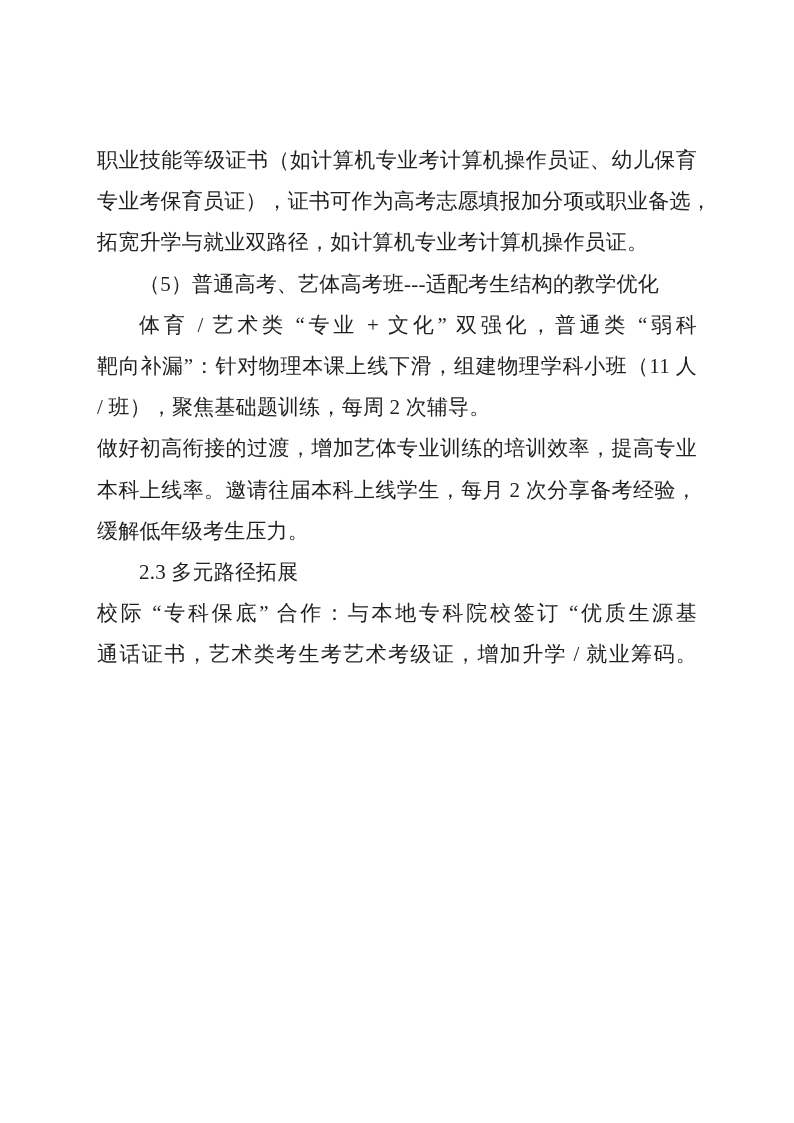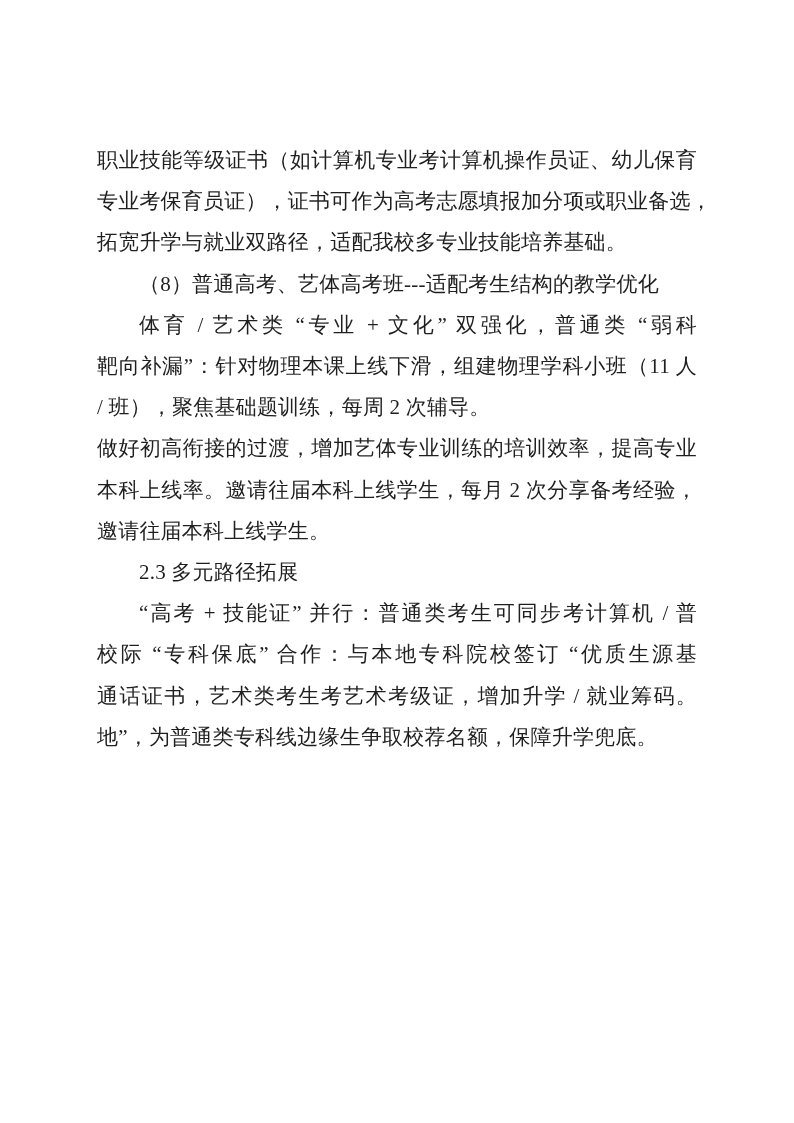--- a/index.html
+++ b/index.html
@@ -49,41 +49,39 @@
   }
 </style>
 </head>
 <body>
 
 <div class="page">
   <main class="content">
       <div class="para">
         <div class="line just">职业技能等级证书（如计算机专业考计算机操作员证、幼儿保育</div>
         <div class="line just">专业考保育员证），证书可作为高考志愿填报加分项或职业备选，</div>
-        <div class="line">拓宽升学与就业双路径，适配我校多专业技能培养基础。</div>
+        <div class="line">拓宽升学与就业双路径，如计算机专业考计算机操作员证。</div>
       </div>
       <div class="para">
-        <div class="line indent">（8）普通高考、艺体高考班---适配考生结构的教学优化</div>
+        <div class="line indent">（5）普通高考、艺体高考班---适配考生结构的教学优化</div>
       </div>
       <div class="para">
         <div class="line just indent">体育 / 艺术类 “专业 + 文化” 双强化，普通类 “弱科</div>
         <div class="line just">靶向补漏”：针对物理本课上线下滑，组建物理学科小班（11 人</div>
         <div class="line">/ 班），聚焦基础题训练，每周 2 次辅导。</div>
       </div>
       <div class="para">
         <div class="line just">做好初高衔接的过渡，增加艺体专业训练的培训效率，提高专业</div>
         <div class="line just">本科上线率。邀请往届本科上线学生，每月 2 次分享备考经验，</div>
-        <div class="line">邀请往届本科上线学生。</div>
+        <div class="line">缓解低年级考生压力。</div>
       </div>
       <div class="para">
         <div class="line indent">2.3 多元路径拓展</div>
       </div>
       <div class="para">
-        <div class="line just indent">“高考 + 技能证” 并行：普通类考生可同步考计算机 / 普</div>
         <div class="line just">校际 “专科保底” 合作：与本地专科院校签订 “优质生源基</div>
         <div class="line just">通话证书，艺术类考生考艺术考级证，增加升学 / 就业筹码。</div>
-        <div class="line">地”，为普通类专科线边缘生争取校荐名额，保障升学兜底。</div>
       </div>
     </main>
   <footer class="footer">
     <span class="pagenum">46</span>
   </footer>
 </div>
 
 </body></html>

